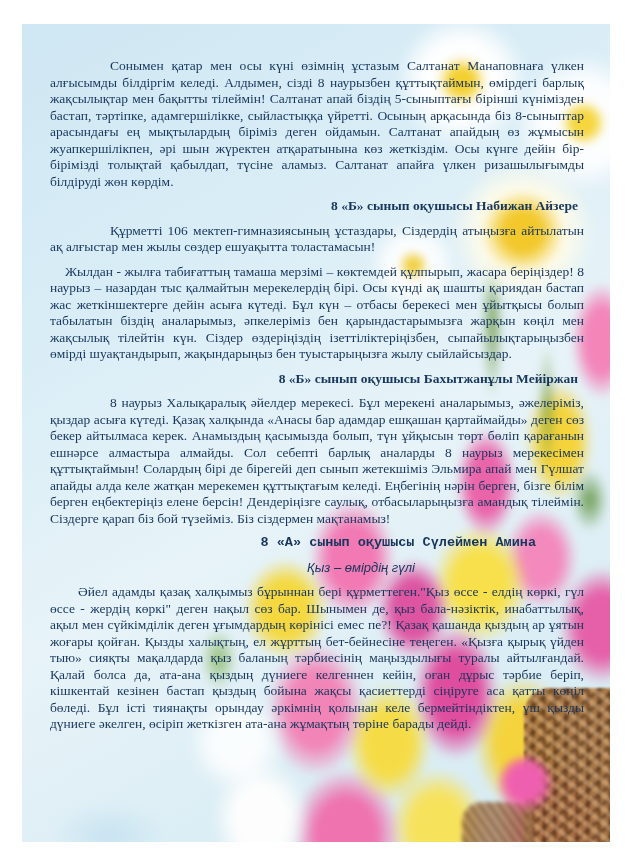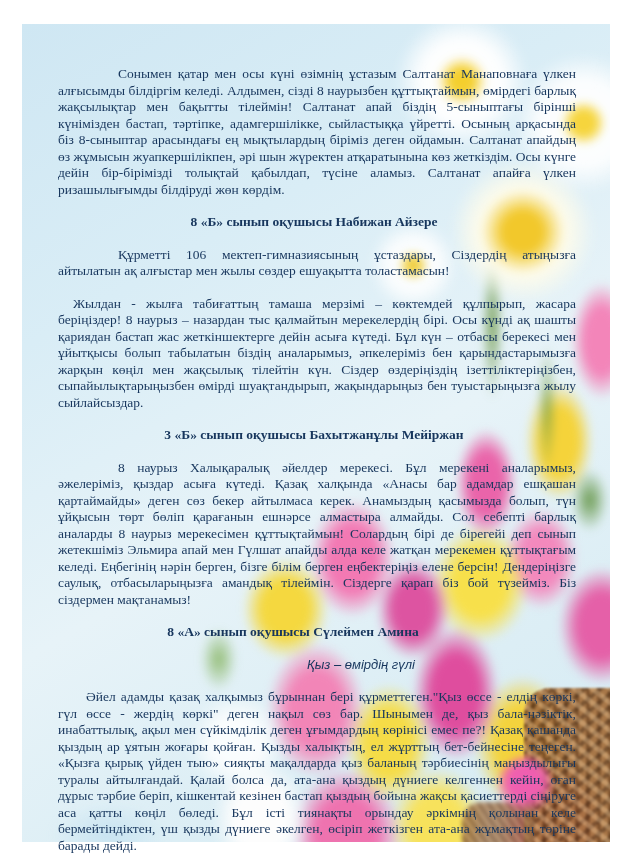--- a/index.html
+++ b/index.html
@@ -82,32 +82,32 @@
   }
   
   .doc{
     position:absolute;left:42px;top:24px;width:550px;
     padding-top:26px;
     color:#17365d;
     font-size:13.5px;
     line-height:16.5px;
     z-index:3;
   }
-  .doc p{margin:16px;}
+  .doc p{margin:8px;}
   .para{text-align:justify;}
   .ind-lg{text-indent:60px;}
   .ind-sm{text-indent:15px;font-family:Liberation Serif, serif;}
   .ind-md{text-indent:28px;}
   .sig{
-    font-weight:bold;text-align:center;padding-right:6px;margin:0;
+    font-weight:bold;text-align:right;padding-right:6px;margin:0;
   }
   .sig-1{margin-top:6px;}
   .p-2{margin-top:26px;}
   .p-5{margin-top:8px;}
-  .sig-3{margin-top:10px;padding-right:48px;}
+  .sig-3{margin-top:10px;padding-right:48px;font-family:Liberation Mono, monospace;}
   .title-girl{
     margin-top:28px;font-weight:normal;font-style:italic;
     font-family:"Liberation Sans", sans-serif;font-size:13px;
     text-align:center;padding-left:88px;
   }
   .p-6{margin-top:4px;}
 </style>
 </head>
 <body>
 
@@ -116,18 +116,18 @@
   <div class="basket"></div>
   <div class="basket-foot"></div>
   <div class="corner-bloom"></div>
 </div>
 
 <div class="doc">
   <p class="para ind-lg">Сонымен қатар мен осы күні өзімнің ұстазым Салтанат Манаповнаға үлкен алғысымды білдіргім келеді. Алдымен, сізді 8 наурызбен құттықтаймын, өмірдегі барлық жақсылықтар мен бақытты тілеймін! Салтанат апай біздің 5-сыныптағы бірінші күнімізден бастап, тәртіпке, адамгершілікке, сыйластыққа үйретті. Осының арқасында біз 8-сыныптар арасындағы ең мықтылардың біріміз деген ойдамын. Салтанат апайдың өз жұмысын жуапкершілікпен, әрі шын жүректен атқаратынына көз жеткіздім. Осы күнге дейін бір-бірімізді толықтай қабылдап, түсіне аламыз. Салтанат апайға үлкен ризашылығымды білдіруді жөн көрдім.</p>
   <p class="sig sig-1">8 «Б» сынып оқушысы Набижан Айзере</p>
   <p class="para ind-lg p-2">Құрметті 106 мектеп-гимназиясының ұстаздары, Сіздердің атыңызға айтылатын ақ алғыстар мен жылы сөздер ешуақытта толастамасын!</p>
   <p class="para ind-sm">Жылдан - жылға табиғаттың тамаша мерзімі – көктемдей құлпырып, жасара беріңіздер! 8 наурыз – назардан тыс қалмайтын мерекелердің бірі. Осы күнді ақ шашты қариядан бастап жас жеткіншектерге дейін асыға күтеді. Бұл күн – отбасы берекесі мен ұйытқысы болып табылатын біздің аналарымыз, әпкелеріміз бен қарындастарымызға жарқын көңіл мен жақсылық тілейтін күн. Сіздер өздеріңіздің ізеттіліктеріңізбен, сыпайылықтарыңызбен өмірді шуақтандырып, жақындарыңыз бен туыстарыңызға жылу сыйлайсыздар.</p>
-  <p class="sig">3 «Б» сынып оқушысы Бахытжанұлы Мейіржан</p>
+  <p class="sig">8 «Б» сынып оқушысы Бахытжанұлы Мейіржан</p>
   <p class="para ind-lg p-5">8 наурыз  Халықаралық әйелдер мерекесі. Бұл мерекені аналарымыз, әжелеріміз, қыздар асыға күтеді. Қазақ халқында «Анасы бар адамдар ешқашан қартаймайды» деген сөз бекер айтылмаса керек. Анамыздың қасымызда болып, түн ұйқысын төрт бөліп қарағанын ешнәрсе алмастыра алмайды. Сол себепті барлық аналарды 8 наурыз мерекесімен құттықтаймын! Солардың бірі де бірегейі деп сынып жетекшіміз Эльмира апай мен Гүлшат апайды алда келе жатқан мерекемен құттықтағым келеді. Еңбегінің нәрін берген, бізге білім берген еңбектеріңіз елене берсін! Дендеріңізге саулық, отбасыларыңызға амандық тілеймін. Сіздерге қарап біз бой түзейміз. Біз сіздермен мақтанамыз!</p>
   <p class="sig sig-3">8 «А» сынып оқушысы Сүлеймен Амина</p>
   <p class="title-girl">Қыз – өмірдің гүлі</p>
   <p class="para ind-md p-6">Әйел адамды қазақ халқымыз бұрыннан бері құрметтеген."Қыз өссе - елдің көркі, гүл өссе - жердің көркі" деген нақыл сөз бар. Шынымен де, қыз бала-нәзіктік, инабаттылық, ақыл мен сүйкімділік деген ұғымдардың көрінісі емес пе?! Қазақ қашанда қыздың ар ұятын жоғары қойған. Қызды халықтың, ел жұрттың бет-бейнесіне теңеген. «Қызға қырық үйден тыю» сияқты мақалдарда қыз баланың тәрбиесінің маңыздылығы туралы айтылғандай. Қалай болса да, ата-ана қыздың дүниеге келгеннен кейін, оған дұрыс тәрбие беріп, кішкентай кезінен бастап қыздың бойына жақсы қасиеттерді сіңіруге аса қатты көңіл бөледі. Бұл істі тиянақты орындау әркімнің  қолынан келе бермейтіндіктен, үш қызды дүниеге әкелген, өсіріп жеткізген ата-ана жұмақтың төріне барады дейді.</p>
 </div>
 
 </body></html>

